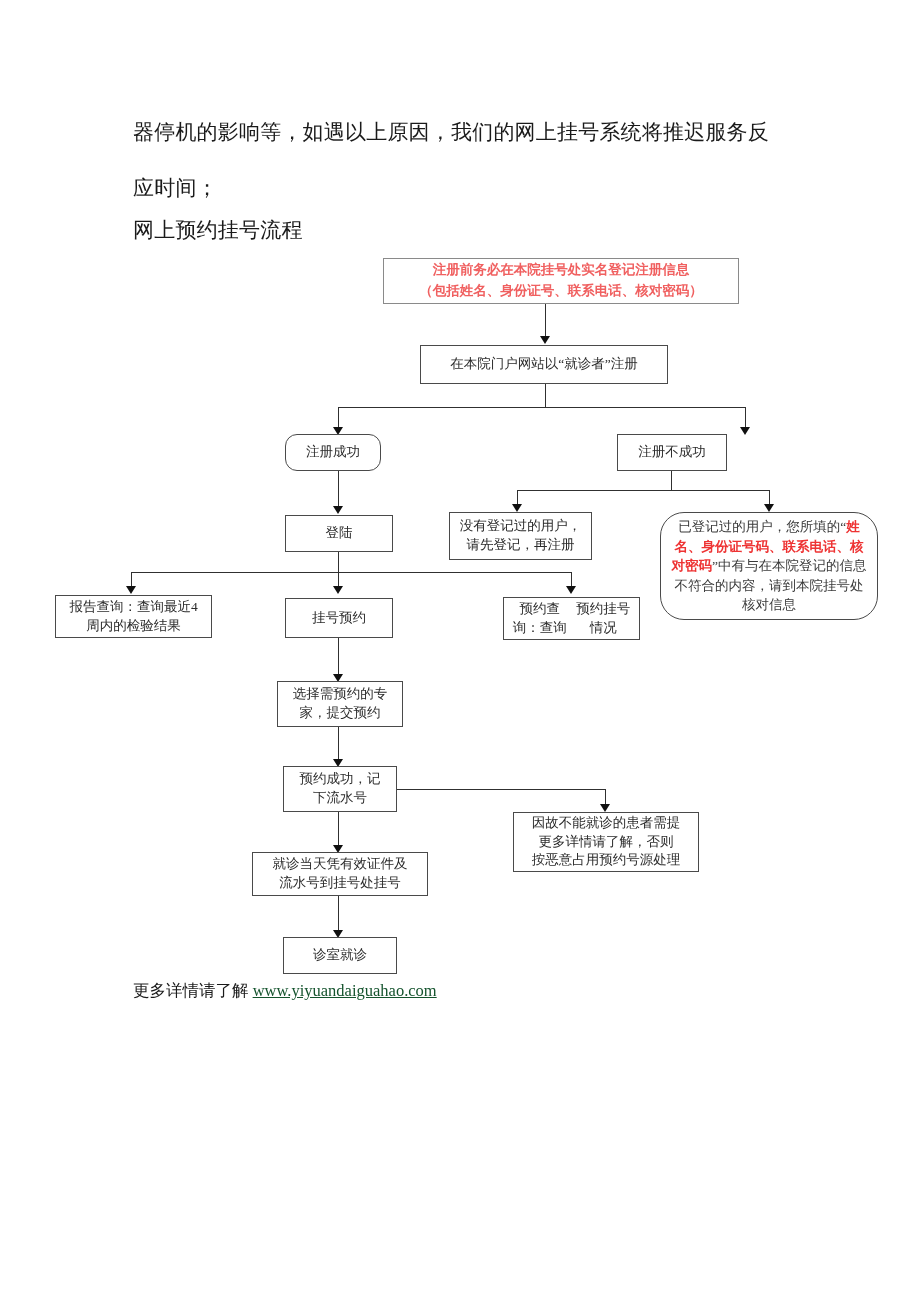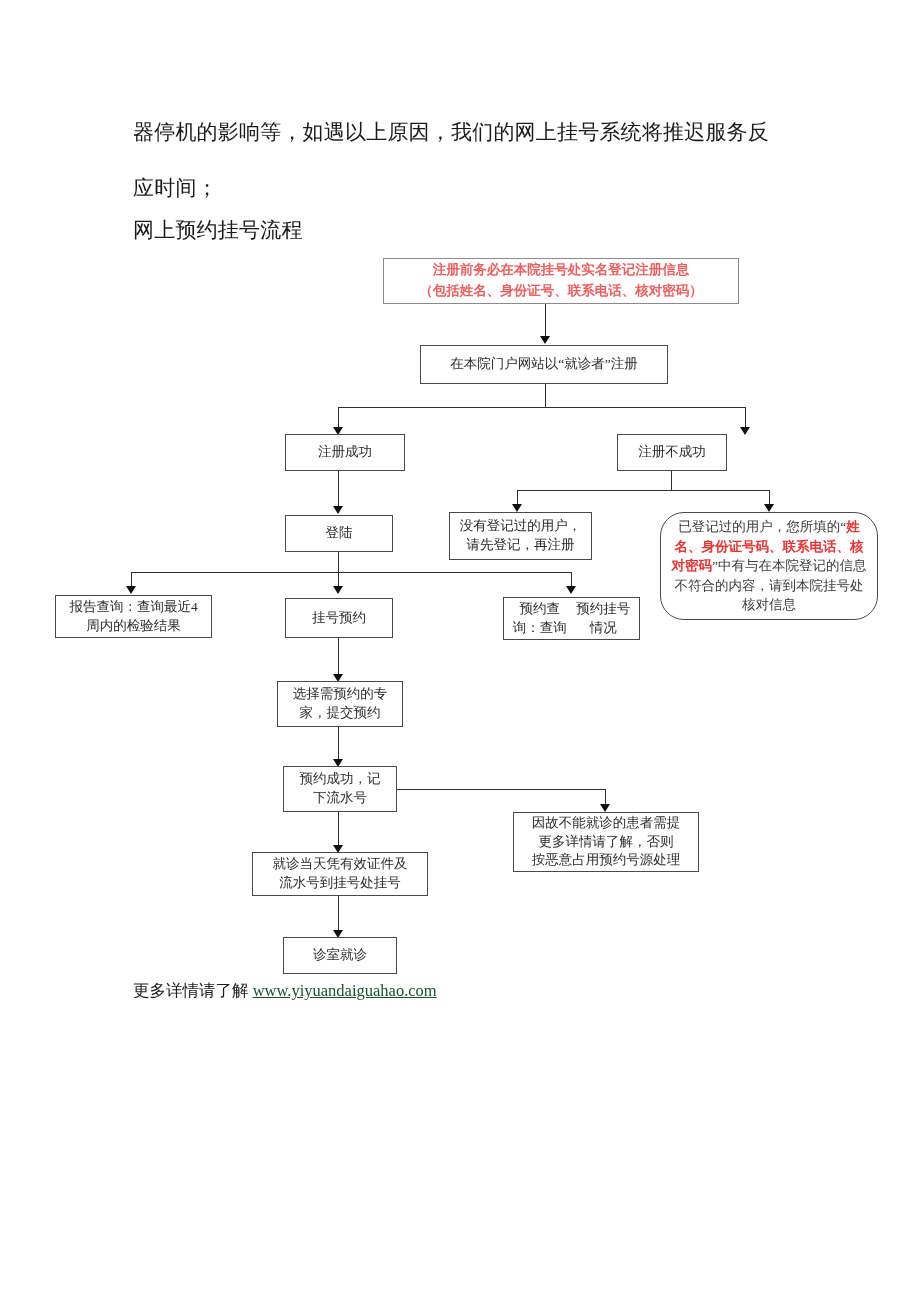--- a/index.html
+++ b/index.html
@@ -103,21 +103,21 @@
     <div class="ln-v" style="left:545px;top:384px;height:24px;"></div>
 
     <div class="ln-h" style="left:338px;top:407px;width:407px;"></div>
 
     <div class="ln-v" style="left:338px;top:407px;height:22px;"></div>
     <div class="arw" style="left:333px;top:427px;"></div>
 
     <div class="ln-v" style="left:745px;top:407px;height:22px;"></div>
     <div class="arw" style="left:740px;top:427px;"></div>
 
-    <div class="node dark" style="left:285px;top:434px;width:120px;height:37px;">
+    <div class="node dark" style="left:285px;top:434px;width:96px;height:37px;border-radius:12px;">
       <span class="txt">注册成功</span>
     </div>
 
     <div class="node dark" style="left:617px;top:434px;width:110px;height:37px;">
       <span class="txt">注册不成功</span>
     </div>
 
     <div class="ln-v" style="left:338px;top:471px;height:37px;"></div>
     <div class="arw" style="left:333px;top:506px;"></div>
 

